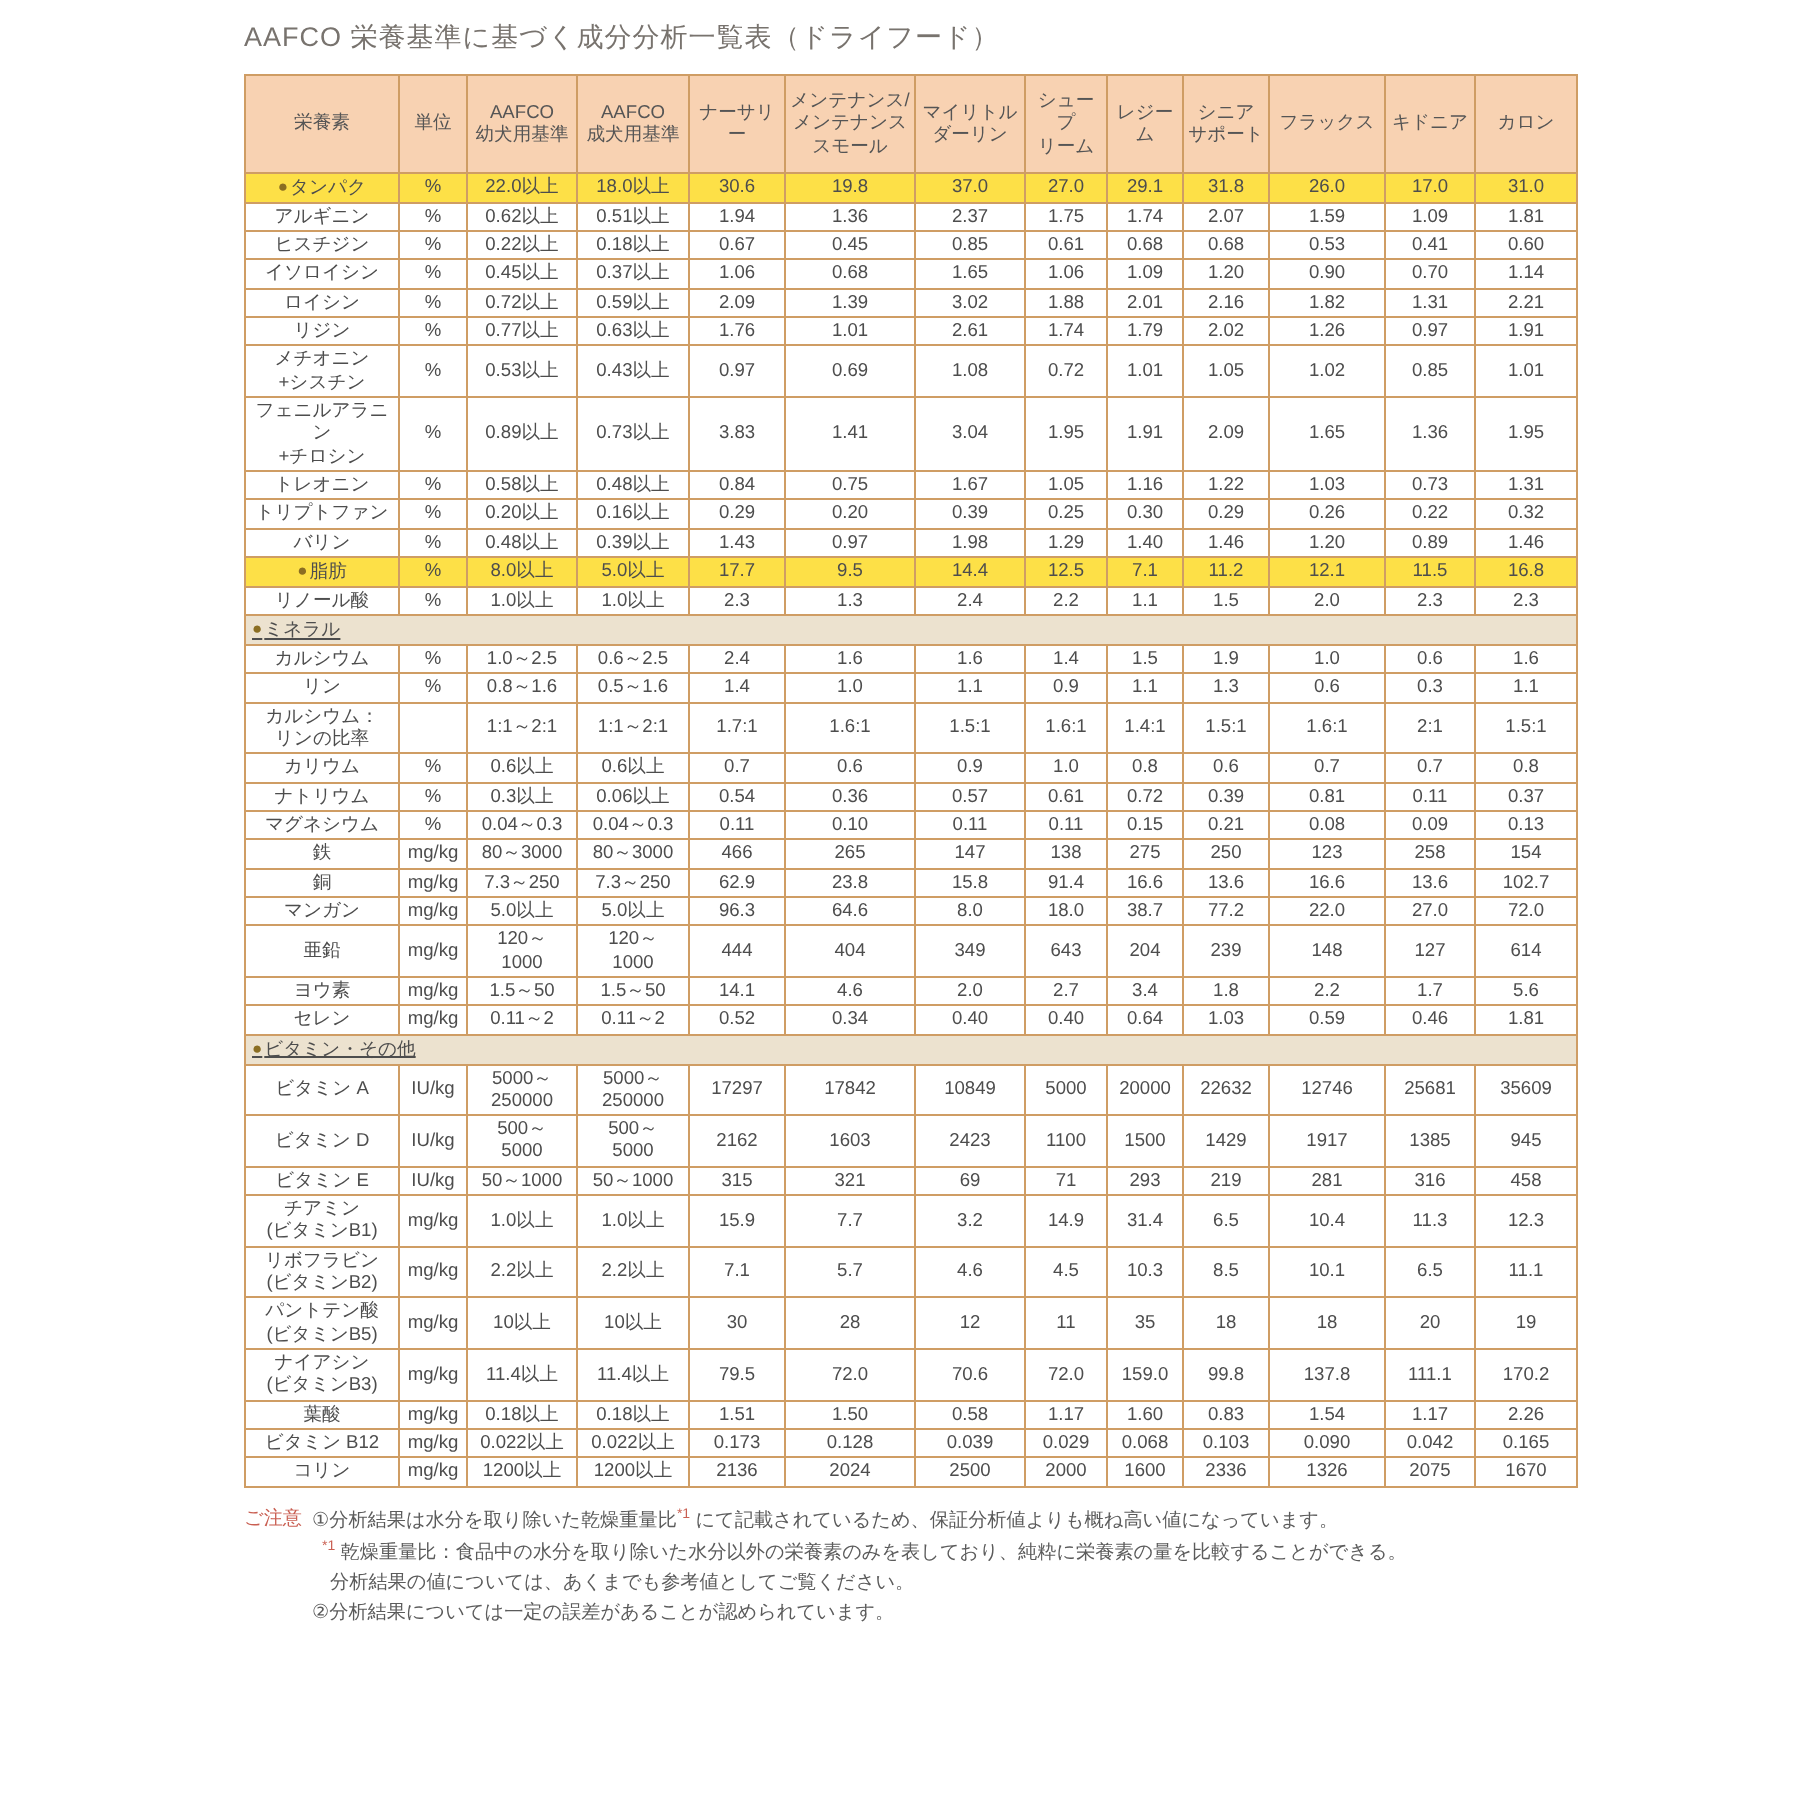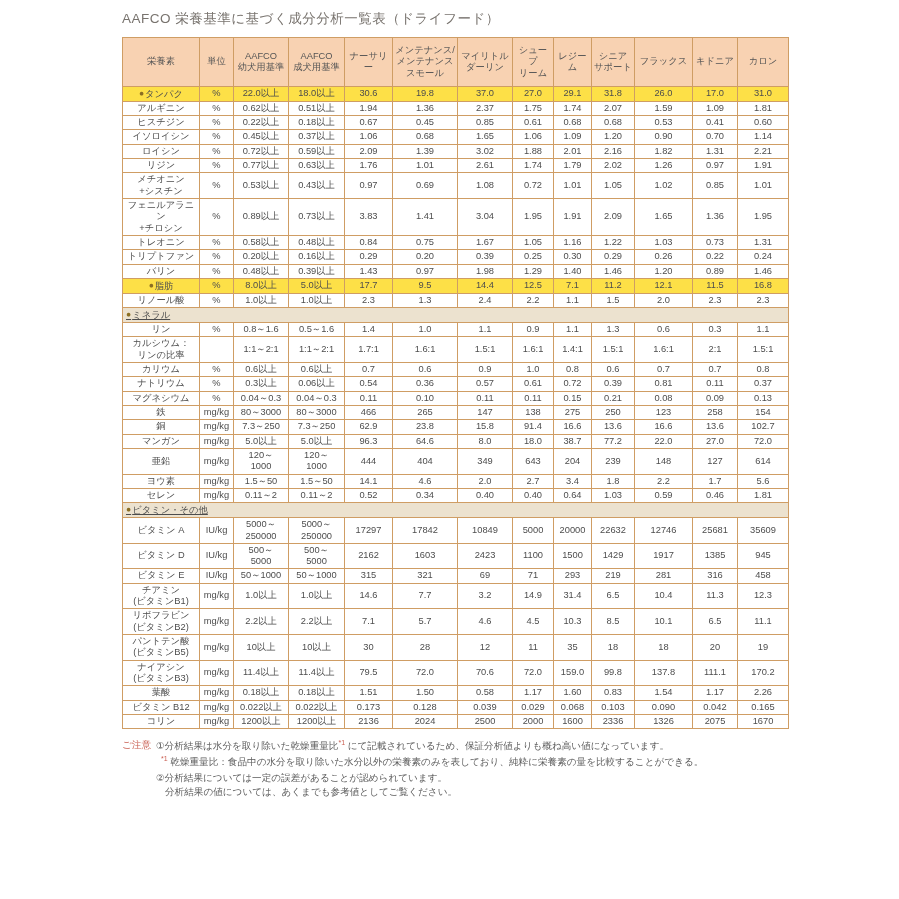--- a/index.html
+++ b/index.html
@@ -216,21 +216,21 @@
           <td>0.20以上</td>
           <td>0.16以上</td>
           <td>0.29</td>
           <td>0.20</td>
           <td>0.39</td>
           <td>0.25</td>
           <td>0.30</td>
           <td>0.29</td>
           <td>0.26</td>
           <td>0.22</td>
-          <td>0.24</td>
+          <td>0.32</td>
         </tr>
         <tr class="">
           <td class="label"><span>バリン</span></td>
           <td>%</td>
           <td>0.48以上</td>
           <td>0.39以上</td>
           <td>1.43</td>
           <td>0.97</td>
           <td>1.98</td>
           <td>1.29</td>
@@ -265,20 +265,35 @@
           <td>2.4</td>
           <td>2.2</td>
           <td>1.1</td>
           <td>1.5</td>
           <td>2.0</td>
           <td>2.3</td>
           <td>2.3</td>
         </tr>
         <tr class="section">
           <td colspan="13"><span class="bullet">●</span><span>ミネラル</span></td>
+        </tr>
+        <tr class="">
+          <td class="label"><span>カルシウム</span></td>
+          <td>%</td>
+          <td>1.0～2.5</td>
+          <td>0.6～2.5</td>
+          <td>2.4</td>
+          <td>1.6</td>
+          <td>1.6</td>
+          <td>1.4</td>
+          <td>1.5</td>
+          <td>1.9</td>
+          <td>1.0</td>
+          <td>0.6</td>
+          <td>1.6</td>
         </tr>
         <tr class="">
           <td class="label"><span>リン</span></td>
           <td>%</td>
           <td>0.8～1.6</td>
           <td>0.5～1.6</td>
           <td>1.4</td>
           <td>1.0</td>
           <td>1.1</td>
           <td>0.9</td>
@@ -492,21 +507,21 @@
           <td>281</td>
           <td>316</td>
           <td>458</td>
         </tr>
         <tr class="">
           <td class="label"><span>チアミン
 (ビタミンB1)</span></td>
           <td>mg/kg</td>
           <td>1.0以上</td>
           <td>1.0以上</td>
-          <td>14.6</td>
+          <td>15.9</td>
           <td>7.7</td>
           <td>3.2</td>
           <td>14.9</td>
           <td>31.4</td>
           <td>6.5</td>
           <td>10.4</td>
           <td>11.3</td>
           <td>12.3</td>
         </tr>
         <tr class="">
@@ -603,18 +618,18 @@
           <td>1670</td>
         </tr>
       </tbody>
   </table>
 
   <div class="notes">
     <span class="caution">ご注意</span>
     <div>
       <div class="note-line"><span>①分析結果は水分を取り除いた乾燥重量比</span><sup class="red">*1</sup><span> にて記載されているため、保証分析値よりも概ね高い値になっています。</span></div>
       <div class="note-line ind1"><sup class="red">*1</sup><span> 乾燥重量比：食品中の水分を取り除いた水分以外の栄養素のみを表しており、純粋に栄養素の量を比較することができる。</span></div>
+      <div class="note-line ind2">分析結果の値については、あくまでも参考値としてご覧ください。</div>
       <div class="note-line">②分析結果については一定の誤差があることが認められています。</div>
-      <div class="note-line ind2">分析結果の値については、あくまでも参考値としてご覧ください。</div>
     </div>
   </div>
 
 </div>
 
 </body></html>

